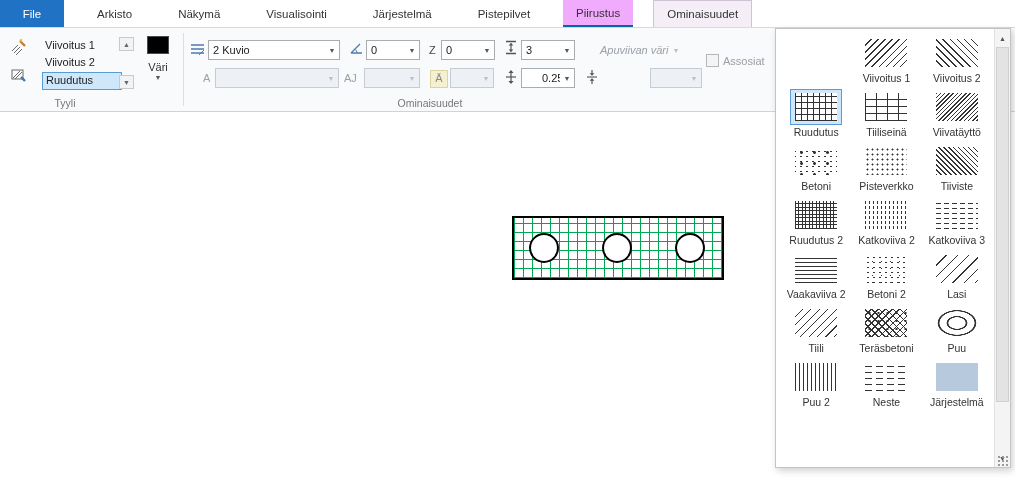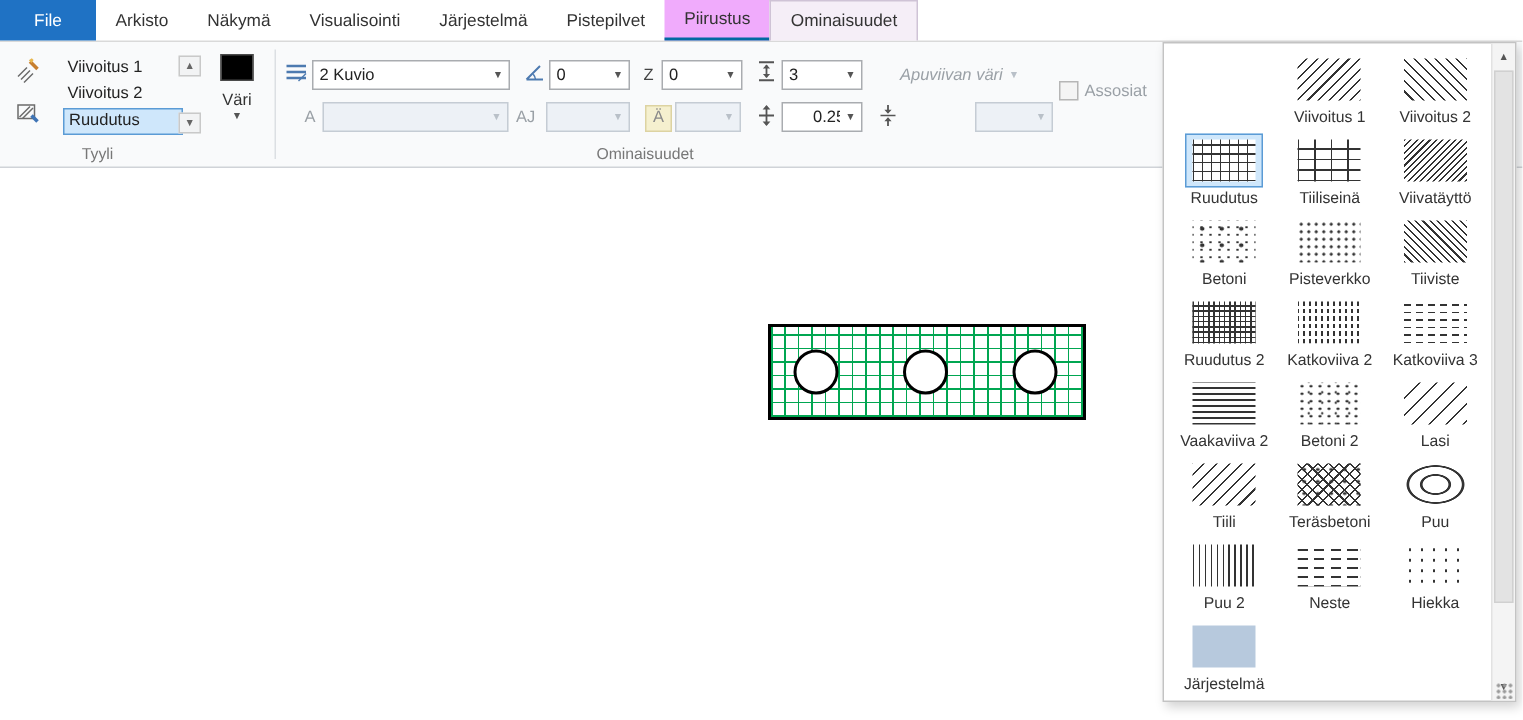--- a/index.html
+++ b/index.html
@@ -4,21 +4,21 @@
 <style>
   html,body{margin:0;padding:0;}
   .screen{position:relative;width:1015px;height:480px;background:#fff;overflow:hidden;
           font-family:"Liberation Sans",sans-serif;-webkit-font-smoothing:antialiased;}
 
   
   .tabbar{position:absolute;left:0;top:0;width:100%;height:27px;background:#fff;
           border-bottom:1px solid #d9d9d9;display:flex;align-items:stretch;z-index:2;}
   .file-tab{width:64px;background:#1f72c4;color:#fff;display:flex;align-items:center;
             justify-content:center;font-size:11.5px;cursor:default;}
-  .tab{display:flex;align-items:center;padding:0 13px;font-size:11.5px;color:#333;cursor:default;}
+  .tab{display:flex;align-items:center;padding:0 13px;font-size:11.5px;color:#333;cursor:default;margin-left:20px;}
   .tab.contextual{background:#f0abfc;border-bottom:2px solid #0369a1;}
   .tab.active{background:#f5eef7;border:1px solid #cfc3d6;border-bottom:none;}
 
   
   .ribbon{position:absolute;left:0;top:27px;width:100%;height:84px;background:#f9fafb;
           border-bottom:1px solid #d0d3d8;}
   .group-label{position:absolute;bottom:2px;font-size:10.5px;color:#777;text-align:center;}
   .sep{position:absolute;top:6px;bottom:5px;width:1px;background:#dcdfe3;}
   .toolbtn{position:absolute;width:22px;height:22px;display:flex;align-items:center;justify-content:center;}
   .stylerow{position:absolute;width:72px;height:16px;font-size:11px;color:#222;line-height:16px;
@@ -387,26 +387,20 @@
     <div class="glabel">Puu 2</div>
   </div>
         <div class="gcell">
     <div class="swbox">
       <div class="sw p-liquid"></div>
     </div>
     <div class="glabel">Neste</div>
   </div>
         <div class="gcell">
     <div class="swbox">
-      <div class="sw p-sand"></div>
-    </div>
-    <div class="glabel">Hiekka</div>
-  </div>
-        <div class="gcell">
-    <div class="swbox">
       <div class="sw p-solid"></div>
     </div>
     <div class="glabel">Järjestelmä</div>
   </div>
       </div>
     <div class="scrollbar">
       <div class="sb-btn sb-up">▲</div>
       <div class="sb-thumb"></div>
       <div class="sb-btn sb-down">▼</div>
     </div>

